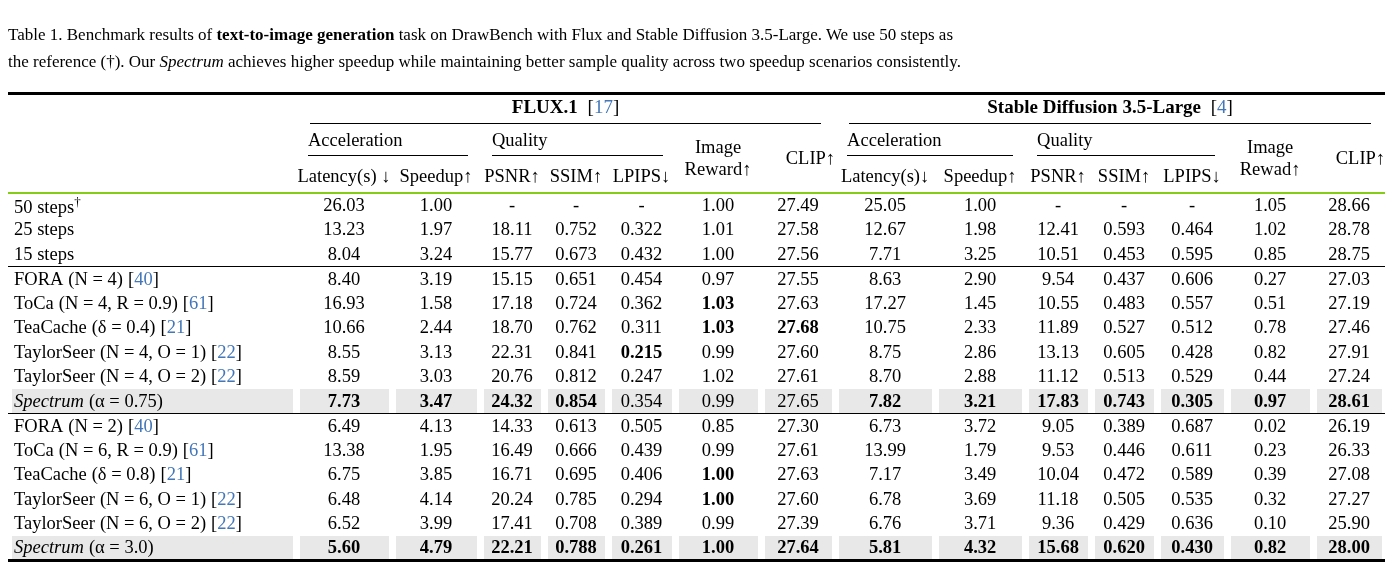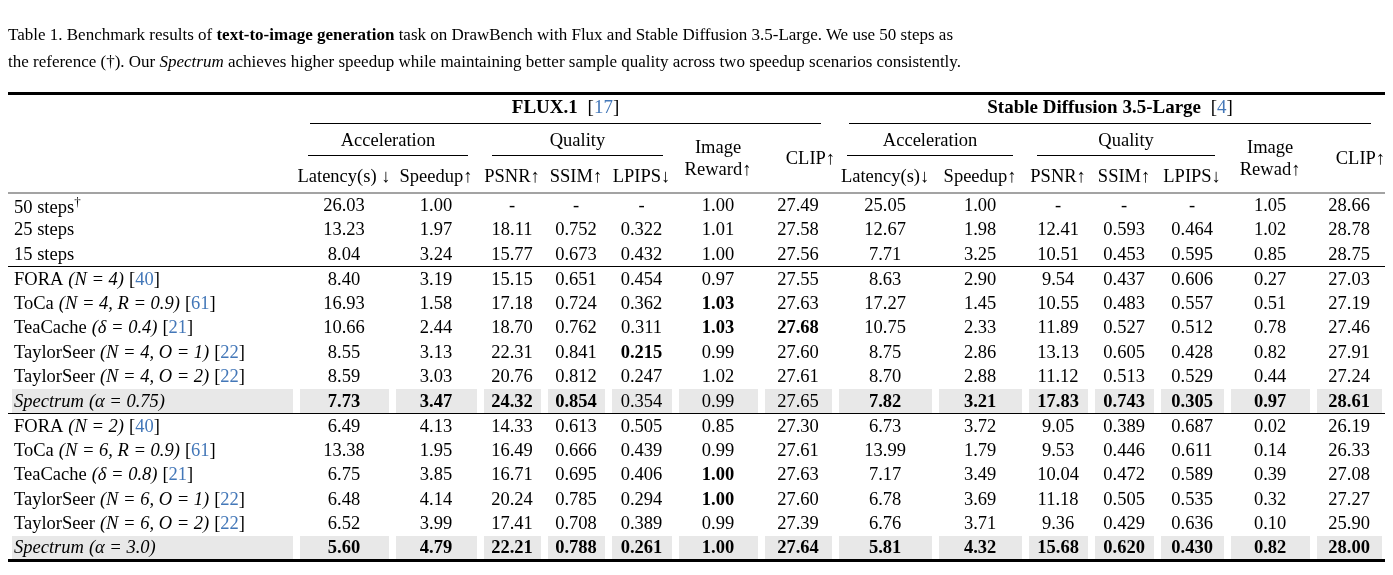--- a/index.html
+++ b/index.html
@@ -5,37 +5,37 @@
   html,body{margin:0;padding:0;background:#fff;width:1393px;height:575px;overflow:hidden;
     font-family:"Liberation Serif","DejaVu Serif",serif;color:#000;}
   
   .caption{margin:22px 10px 0 8px;font-size:17px;line-height:26.5px;}
   .caption b{font-weight:bold}
   .caption i{font-style:italic}
   
   table{border-collapse:collapse;table-layout:fixed;width:1377px;margin:17px 8px 0 8px;
     border-top:3px solid #000;border-bottom:3px solid #000;font-size:18.5px;}
   th,td{font-weight:normal;padding:0;vertical-align:middle;white-space:nowrap;overflow:visible;}
-  thead{border-bottom:2px solid #a3a3a3;margin-top:20px;}
+  thead{border-bottom:2px solid #84cc16;margin-top:20px;}
   thead tr.r1{height:31px}
   thead tr.r2{height:37px}
   thead tr.r3{height:31px}
   tbody tr{height:24.5px}
   tbody.sep{border-top:1.2px solid #000}
   .gspan{margin:0 14px;padding:1px 0 5px;border-bottom:1.5px solid #000;text-align:center;font-size:19px}
   .gspan b{font-weight:bold}
-  .sspan{margin:0 12px;padding:0 0 4px;border-bottom:1.2px solid #000;text-align:center}
+  .sspan{margin:0 12px;padding:0 0 4px;border-bottom:1.2px solid #000;text-align:left}
   .colh{}
   .ir span{display:block;text-align:center;line-height:22px}
   .clip{text-align:right}
   .lbl{text-align:left;padding-left:6px}
   .val{text-align:center}
   .b{font-weight:bold}
   .it{font-style:italic}
-  .mparams{font-style:italic;margin-left:5px}
+  .mparams{margin-left:5px}
   .mcite{margin-left:5px;color:#000}
   .num{color:var(--cite,#4377b8)}
   sup{font-size:70%;}
   .hl th,.hl td{background:linear-gradient(var(--hl,#e8e8e8),var(--hl,#e8e8e8)) 50% 0/calc(100% - 7px) 100% no-repeat;}
 </style>
 </head>
 <body>
 
 <p class="caption"><span>Table 1. Benchmark results of </span><b>text-to-image generation</b><span> task on DrawBench with Flux and Stable Diffusion 3.5-Large. We use 50 steps as</span><br><span>the reference (†). Our </span><i>Spectrum</i><span> achieves higher speedup while maintaining better sample quality across two speedup scenarios consistently.</span></p>
 
@@ -288,21 +288,21 @@
         <td class="val">16.49</td>
         <td class="val">0.666</td>
         <td class="val">0.439</td>
         <td class="val">0.99</td>
         <td class="val">27.61</td>
         <td class="val">13.99</td>
         <td class="val">1.79</td>
         <td class="val">9.53</td>
         <td class="val">0.446</td>
         <td class="val">0.611</td>
-        <td class="val">0.14</td>
+        <td class="val">0.23</td>
         <td class="val">26.33</td>
       </tr>
       <tr>
         <th class="lbl"><span class="mname">TeaCache</span><span class="mparams">(δ = 0.8)</span><span class="mcite">[<span class="num">21</span>]</span></th>
         <td class="val">6.75</td>
         <td class="val">3.85</td>
         <td class="val">16.71</td>
         <td class="val">0.695</td>
         <td class="val">0.406</td>
         <td class="val b">1.00</td>

